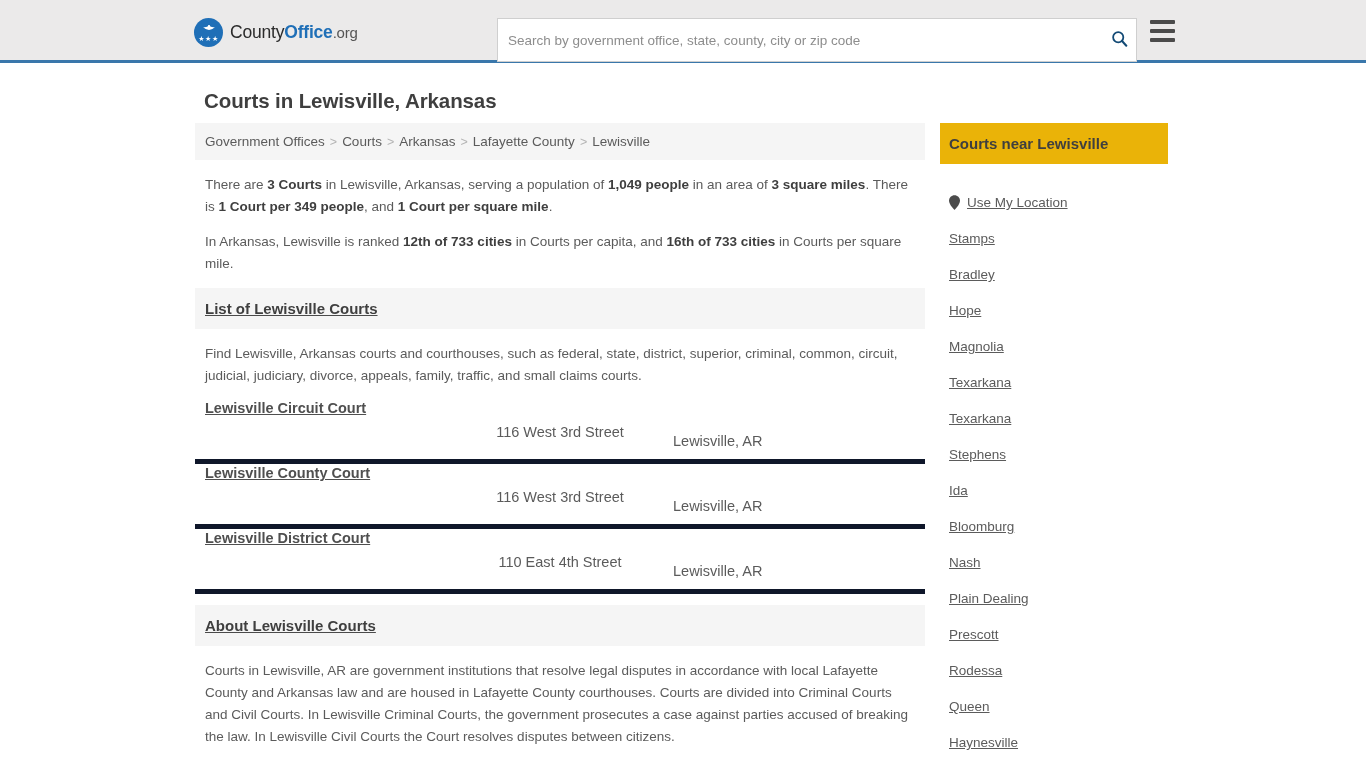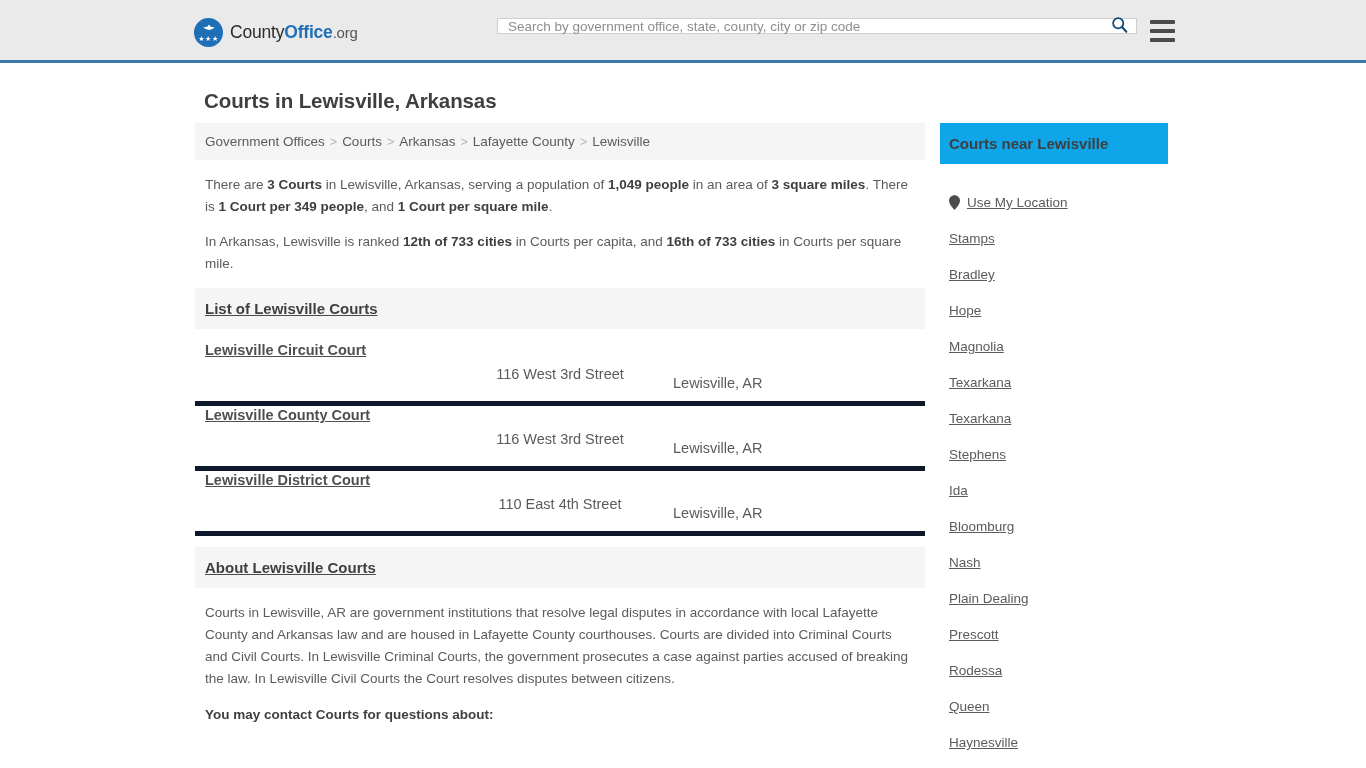--- a/index.html
+++ b/index.html
@@ -60,21 +60,21 @@
   }
   .logo-text .t-county { color: #2b2b2b; font-weight: 400; }
   .logo-text .t-office { color: #1f6fb7; font-weight: 700; }
   .logo-text .t-org   { color: #555555; font-weight: 400; font-size: 15px; }
 
   .search-box {
     position: absolute;
     left: 497px;
     top: 18px;
     width: 640px;
-    height: 16px;
+    height: 44px;
     background: #ffffff;
     border: 1px solid #cfcfcf;
     display: flex;
     align-items: center;
   }
   .search-input {
     flex: 1 1 auto;
     border: 0;
     outline: 0;
     height: 26px;
@@ -224,21 +224,21 @@
   .court-city {
     position: absolute;
     left: 478px;
     bottom: 10px;
     font-size: 14.5px;
     color: #5b5b5b;
   }
 
   
   .side-head {
-    background: #0ea5e9;
+    background: #eab308;
     padding: 12px 9px;
   }
   .side-head h2 {
     margin: 0;
     font-size: 15px;
     font-weight: 700;
     color: #3f3f3f;
   }
   .side-list { padding: 10px 9px 0 9px; }
   .side-item {
@@ -304,20 +304,23 @@
       <a>Government Offices</a><span class="sep">&gt;</span><a>Courts</a><span class="sep">&gt;</span><a>Arkansas</a><span class="sep">&gt;</span><a>Lafayette County</a><span class="sep">&gt;</span><span class="current">Lewisville</span>
     </nav>
 
     <div class="intro">
       <p><span>There are </span><b>3 Courts</b><span> in Lewisville, Arkansas, serving a population of </span><b>1,049 people</b><span> in an area of </span><b>3 square miles</b><span>. There is </span><b>1 Court per 349 people</b><span>, and </span><b>1 Court per square mile</b><span>.</span></p>
       <p><span>In Arkansas, Lewisville is ranked </span><b>12th of 733 cities</b><span> in Courts per capita, and </span><b>16th of 733 cities</b><span> in Courts per square mile.</span></p>
     </div>
 
     <div class="section-head">
       <h2>List of Lewisville Courts</h2>
+    </div>
+    <div class="section-body">
+      <p>Find Lewisville, Arkansas courts and courthouses, such as federal, state, district, superior, criminal, common, circuit, judicial, judiciary, divorce, appeals, family, traffic, and small claims courts.</p>
     </div>
 
     <div class="court-list">
       <div class="court-row">
         <a class="court-name">Lewisville Circuit Court</a>
         <div class="court-addr">116 West 3rd Street</div>
         <div class="court-city">Lewisville, AR</div>
       </div>
       <div class="court-row">
         <a class="court-name">Lewisville County Court</a>

